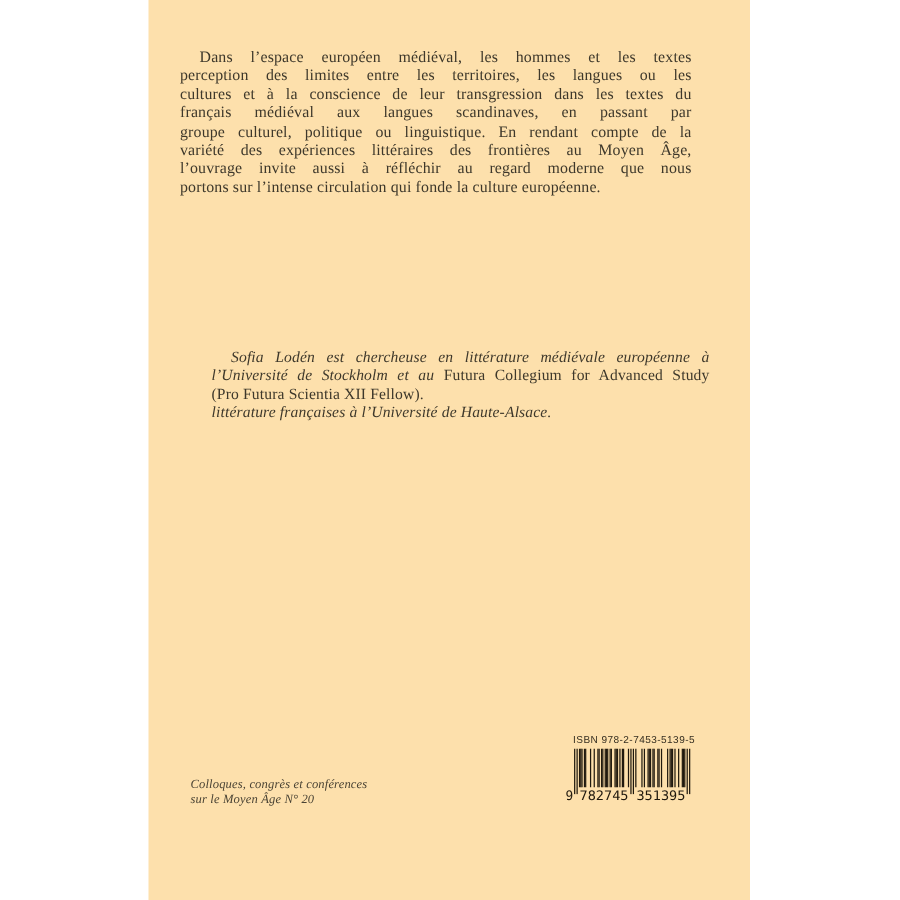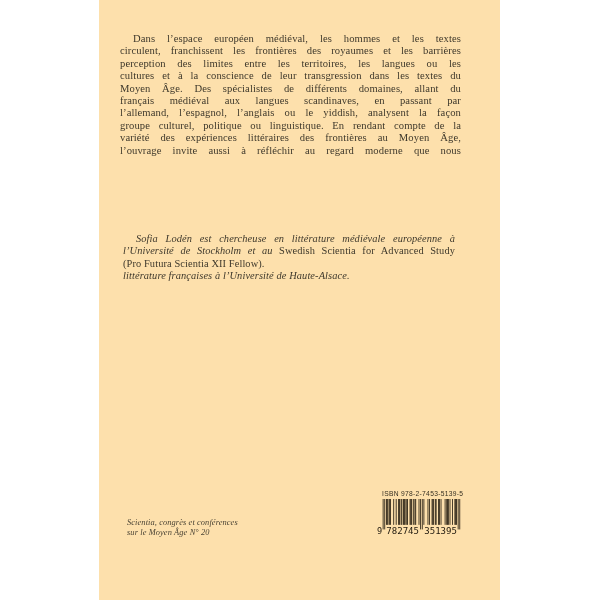--- a/index.html
+++ b/index.html
@@ -14,21 +14,21 @@
   .cover{
     position:absolute;left:99px;top:0;width:401px;height:600px;
     background:var(--cover-bg);color:var(--text);
     font-family:"Liberation Serif",serif;
   }
   .blurb{
     position:absolute;left:21px;top:33px;width:341px;
     font-size:10.6px;line-height:12.4px;
   }
   .bio{
-    position:absolute;left:24px;top:233px;width:332px;
+    position:absolute;left:42px;top:233px;width:332px;
     font-size:10.4px;line-height:12.4px;
   }
   .bio .tline{font-style:italic;}
   .tline{
     text-align:justify;
     text-align-last:justify;
     height:12.4px;
     letter-spacing:0.1px;
   }
   .tline.indent{text-indent:13px;}
@@ -54,40 +54,38 @@
   }
 </style>
 </head>
 <body>
 
 <div class="page">
   <div class="cover">
 
     <div class="blurb">
         <div class="tline indent"><span>Dans l’espace européen médiéval, les hommes et les textes</span></div>
-        <div class="tline"><span>circulent, franchissent les frontières des royaumes et les barrières</span></div>
         <div class="tline"><span>perception des limites entre les territoires, les langues ou les</span></div>
         <div class="tline"><span>cultures et à la conscience de leur transgression dans les textes du</span></div>
-        <div class="tline"><span>Moyen Âge. Des spécialistes de différents domaines, allant du</span></div>
         <div class="tline"><span>français médiéval aux langues scandinaves, en passant par</span></div>
-        <div class="tline"><span>l’allemand, l’espagnol, l’anglais ou le yiddish, analysent la façon</span></div>
         <div class="tline"><span>groupe culturel, politique ou linguistique. En rendant compte de la</span></div>
         <div class="tline"><span>variété des expériences littéraires des frontières au Moyen Âge,</span></div>
         <div class="tline"><span>l’ouvrage invite aussi à réfléchir au regard moderne que nous</span></div>
+        <div class="tline last"><span>portons sur l’intense circulation qui fonde la culture européenne.</span></div>
       </div>
 
     <div class="bio">
         <div class="tline indent"><span>Sofia Lodén est chercheuse en littérature médiévale européenne à</span></div>
-        <div class="tline"><span>l’Université de Stockholm et au </span><span class="roman">Swedish Scientia for Advanced Study</span></div>
+        <div class="tline"><span>l’Université de Stockholm et au </span><span class="roman">Futura Collegium for Advanced Study</span></div>
         <div class="tline last"><span class="roman">(Pro Futura Scientia XII Fellow).</span></div>
         <div class="tline last"><span>littérature françaises à l’Université de Haute-Alsace.</span></div>
       </div>
 
     <div class="collection">
-      <div>Scientia, congrès et conférences</div>
+      <div>Colloques, congrès et conférences</div>
       <div>sur le Moyen Âge N° 20</div>
     </div>
 
     <div class="barcode-block">
       <div class="isbn-label">ISBN  978-2-7453-5139-5</div>
       <svg class="ean" width="84" height="35" viewBox="-7 0 103 42" preserveAspectRatio="none" xmlns="http://www.w3.org/2000/svg">
           <rect x="0" y="0" width="1" height="36.5"></rect>
           <rect x="2" y="0" width="1" height="36.5"></rect>
           <rect x="4" y="0" width="1" height="31"></rect>
           <rect x="5" y="0" width="1" height="31"></rect>

